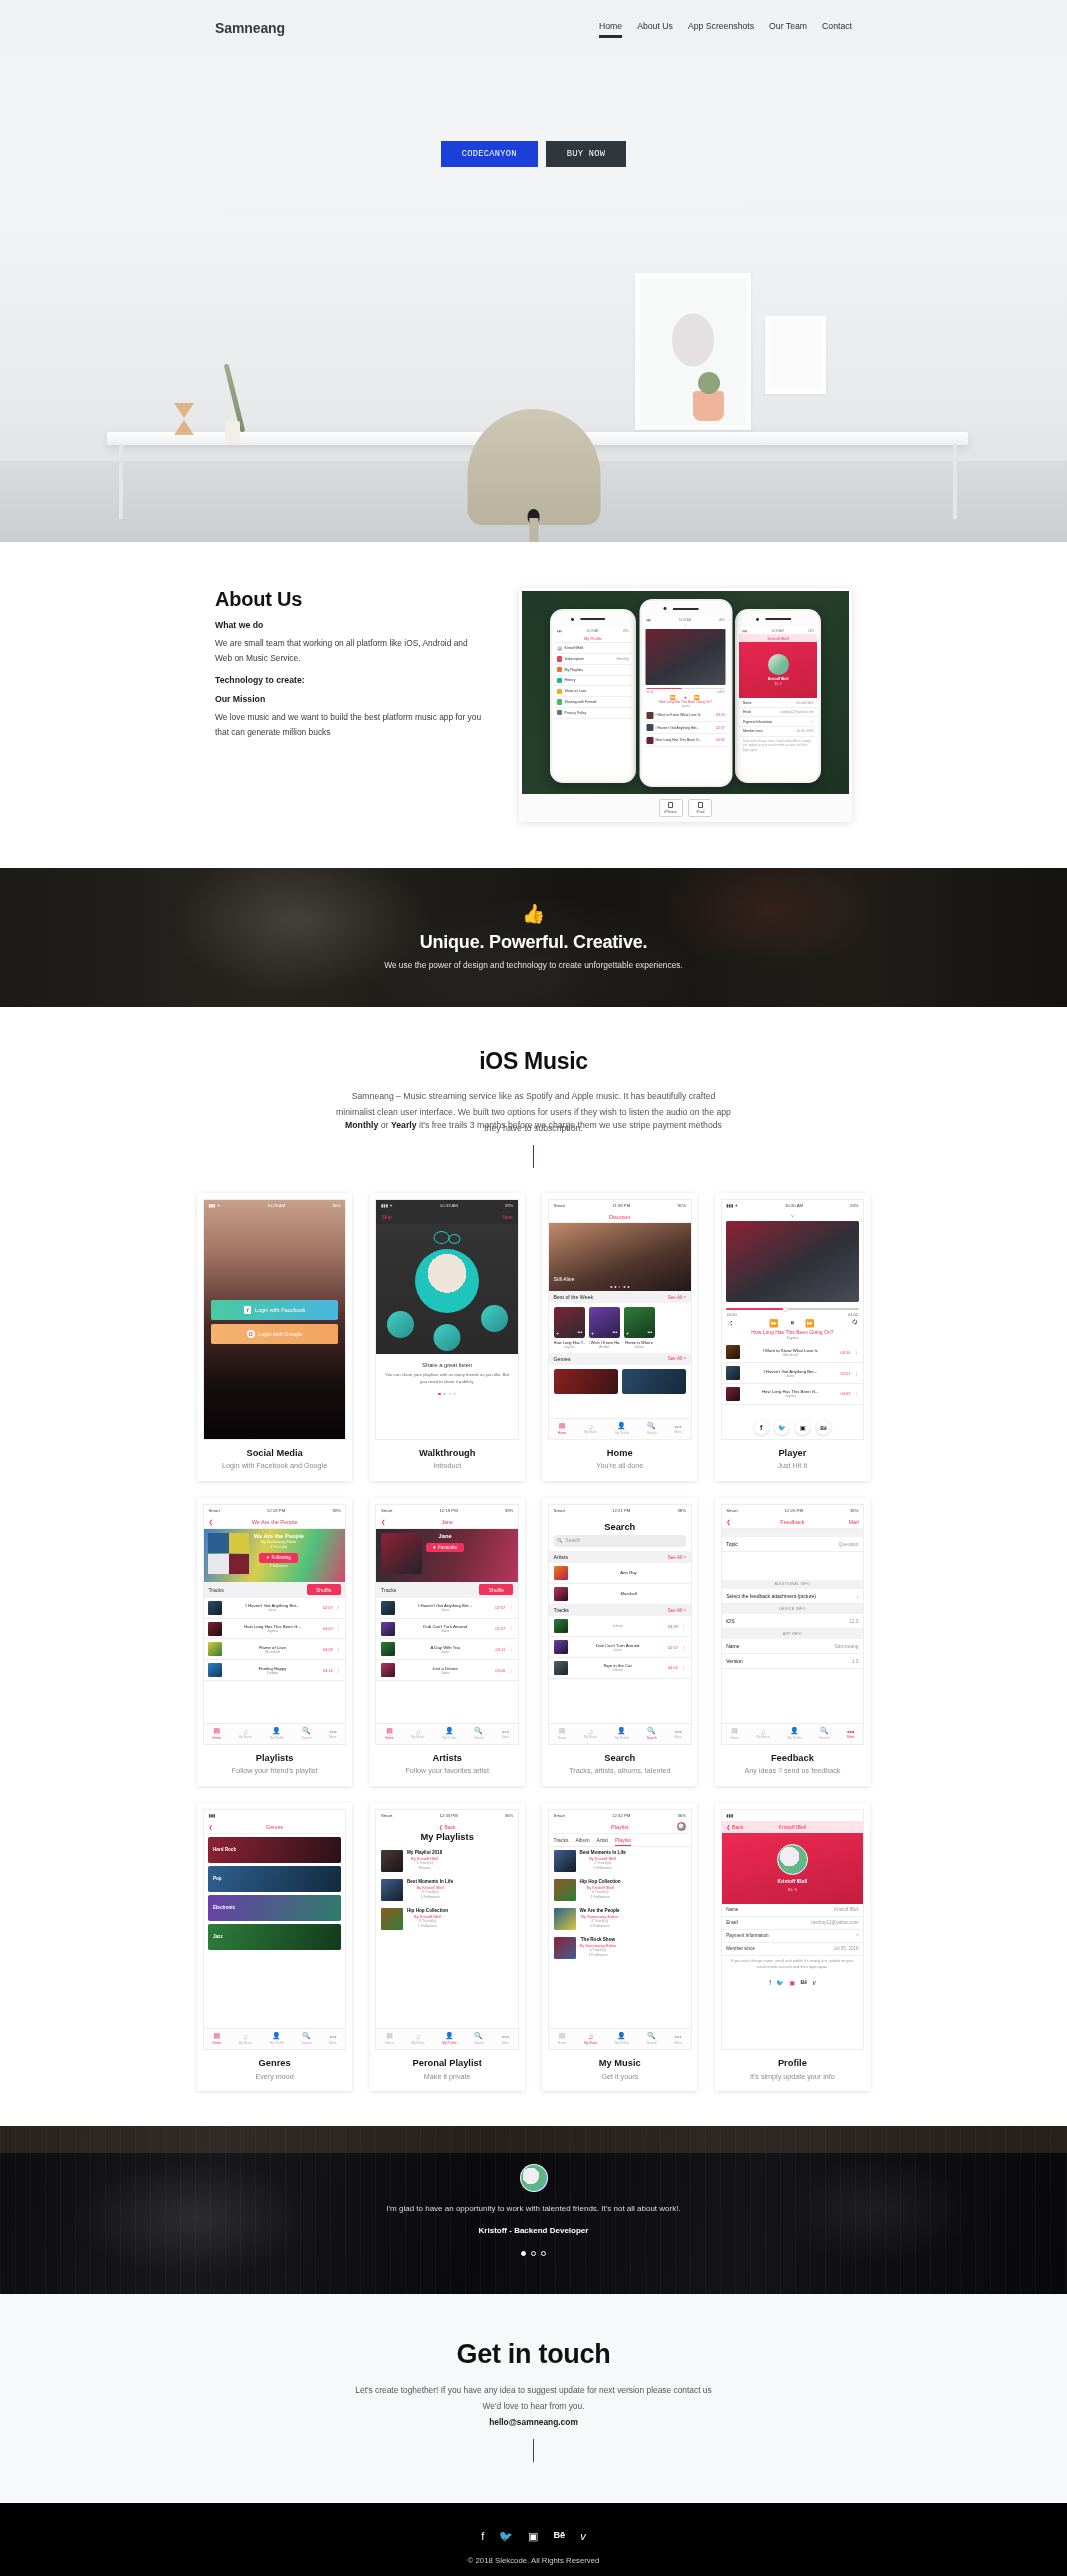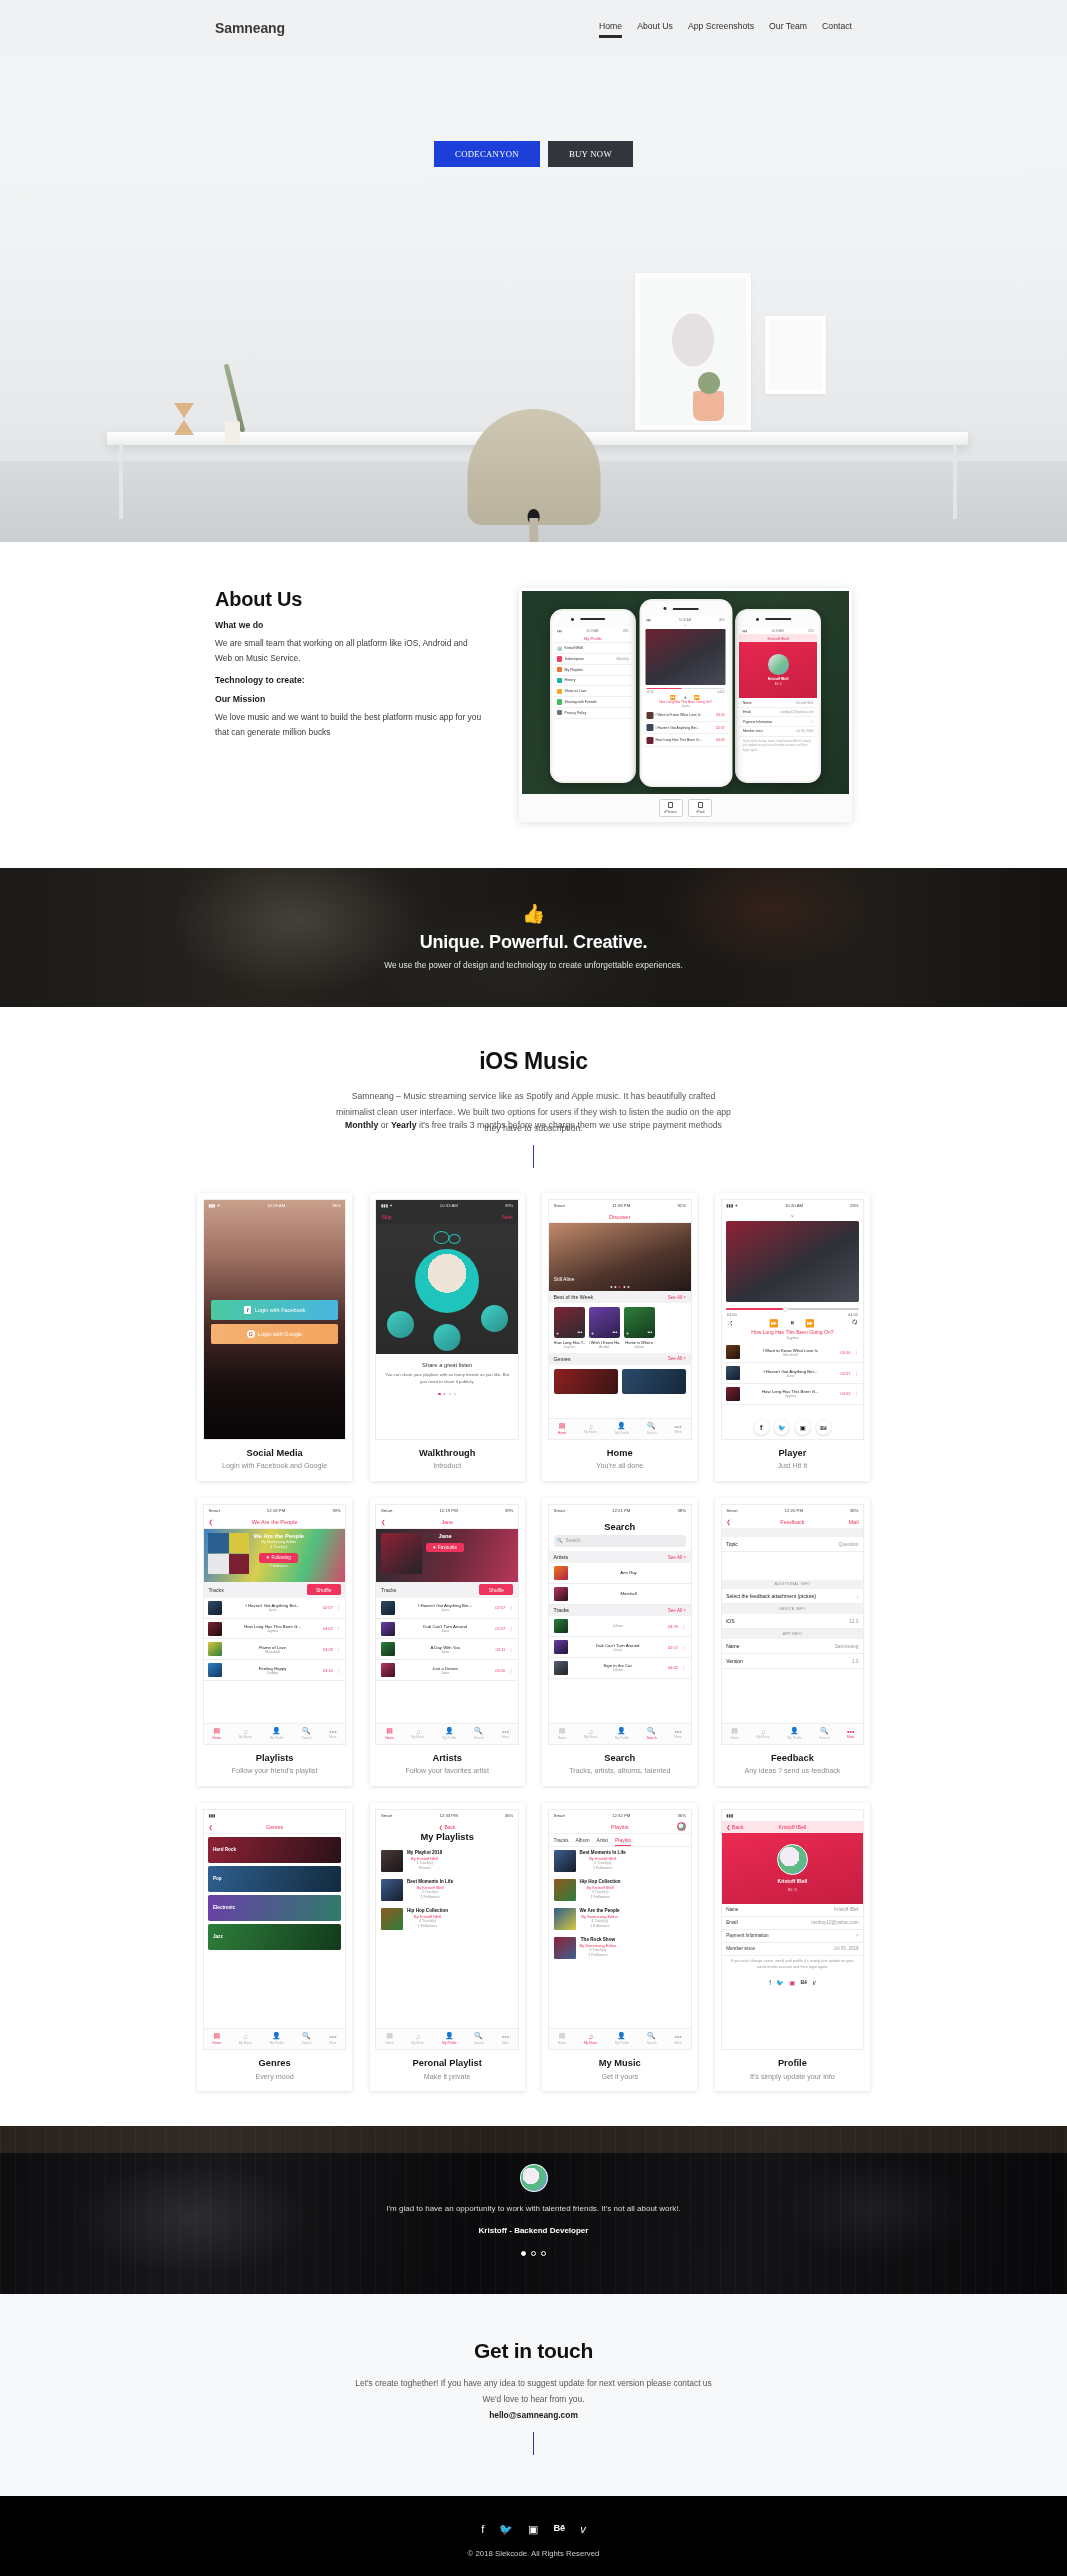--- a/index.html
+++ b/index.html
@@ -91,21 +91,21 @@
     color:#3f3f3f; line-height:1.1;
   }
   .hero-sub {
     margin:15px auto 0; max-width:371px;
     font-size:10px; line-height:1.65; color:#4d4d4d;
   }
   .hero-btns { margin-top:22px; display:flex; gap:8px; justify-content:center; }
   .btn {
     display:inline-block; padding:8px 21px; font-size:8.7px;
     letter-spacing:0.3px; color:#fff; text-decoration:none; border:0; cursor:pointer;
-    font-family:Liberation Serif, serif;
+    font-family:Liberation Mono, monospace;
     text-align:right;
   }
   .btn-primary { background:#1b3fd8; }
   .btn-dark { background:#31363c; }
 
   
   .about { background:#fff; padding:46px 215px 46px; display:flex; gap:35px; }
   .about-left { width:273px; }
   .about-h { font-size:20px; font-weight:800; letter-spacing:-0.2px; margin-bottom:9.3px; color:#141414; }
   .about-sh { font-size:8.7px; font-weight:700; margin:9.3px 0 5.8px; color:#1a1a1a; }
@@ -322,21 +322,21 @@
     margin-bottom:10.4px;
   }
   .testi-q { position:relative; z-index:2; max-width:371px; text-align:center; font-size:8px; line-height:1.8; color:#dcdcdc; }
   .testi-a { position:relative; z-index:2; margin-top:9.3px; font-size:8px; font-weight:700; color:#fff; }
   .testi-dots { position:relative; z-index:2; margin-top:16px; display:flex; gap:5.2px; }
   .testi-dots i { width:5.2px; height:5.2px; border-radius:50%; border:0.9px solid #fff; }
   .testi-dots i.on { background:#fff; }
 
   
   .contact { background:#f7f8f9; padding:45px 0 41px; text-align:center; }
-  .contact-h { font-size:21px; font-weight:800; letter-spacing:-0.3px; color:#111; }
+  .contact-h { font-size:27px; font-weight:800; letter-spacing:-0.3px; color:#111; }
   .contact-p { margin:12.8px auto 0; max-width:371px; font-size:8.4px; line-height:1.9; color:#555; }
   .contact-mail { margin-top:2.3px; font-size:8.4px; font-weight:700; color:#1a1a1a; }
 
   
   .footer { background:#000; padding:28px 0 30px; text-align:center; }
   .f-soc { display:flex; gap:15px; justify-content:center; align-items:center; color:#fff; font-size:11px; }
   .f-soc a { color:#fff; text-decoration:none; line-height:1; }
   .f-copy { margin-top:14px; font-size:7.8px; color:#cfcfcf; }
 </style>
 </head>

